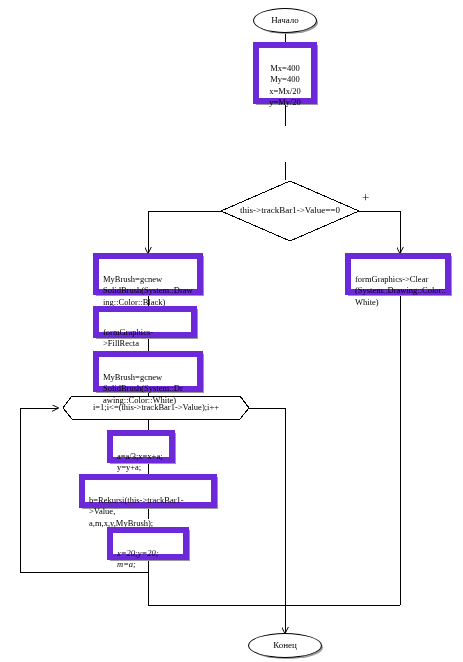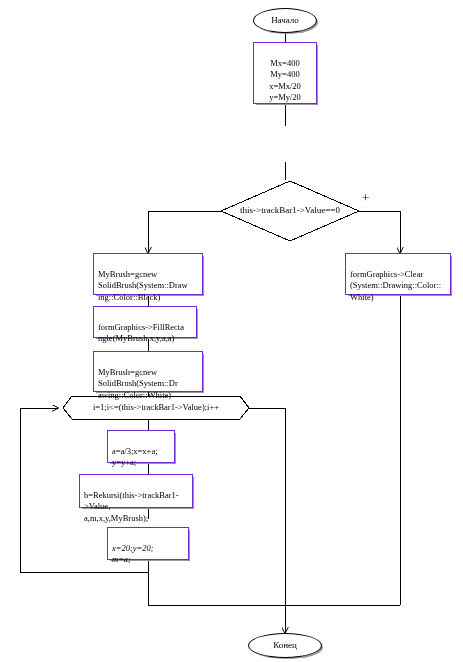--- a/index.html
+++ b/index.html
@@ -27,21 +27,21 @@
   .node {
     position: absolute;
     box-sizing: border-box;
     background: #ffffff;
     color: #000000;
     font-size: 8.5px;
     line-height: 11.5px;
     z-index: 3;
   }
   .proc {
-    border: 1px solid #6d28d9;
+    border: 6px solid #6d28d9;
     box-shadow: 2px 2px 0 -1px #9a9a9a;
     padding: 3px 4px 3px 4px;
     text-align: left;
     white-space: pre-line;
   }
   .proc.center {
     text-align: center;
   }
   .term {
     border: 1px solid #000000;
@@ -182,21 +182,21 @@
 
   <div class="loop-label" style="left:68px; top:402px; width:176px;">
     <span>i=1;i&lt;=(this-&gt;trackBar1-&gt;Value);i++</span>
   </div>
 
   <div class="node proc" style="left:107px; top:430px; width:68px; height:33px;">
     <span>a=a/3;x=x+a;
 y=y+a;</span>
   </div>
 
-  <div class="node proc" style="left:79px; top:474px; width:114px; height:34px;">
+  <div class="node proc" style="left:79px; top:474px; width:138px; height:34px;">
     <span>b=Rekursi(this-&gt;trackBar1-&gt;Value,
 a,m,x,y,MyBrush);</span>
   </div>
 
   <div class="node proc" style="left:107px; top:527px; width:82px; height:33px;font-style:italic;">
     <span>x=20;y=20;
 m=a;</span>
   </div>
 
   <div class="node term" style="left:248px; top:633px; width:74px; height:25px;">

